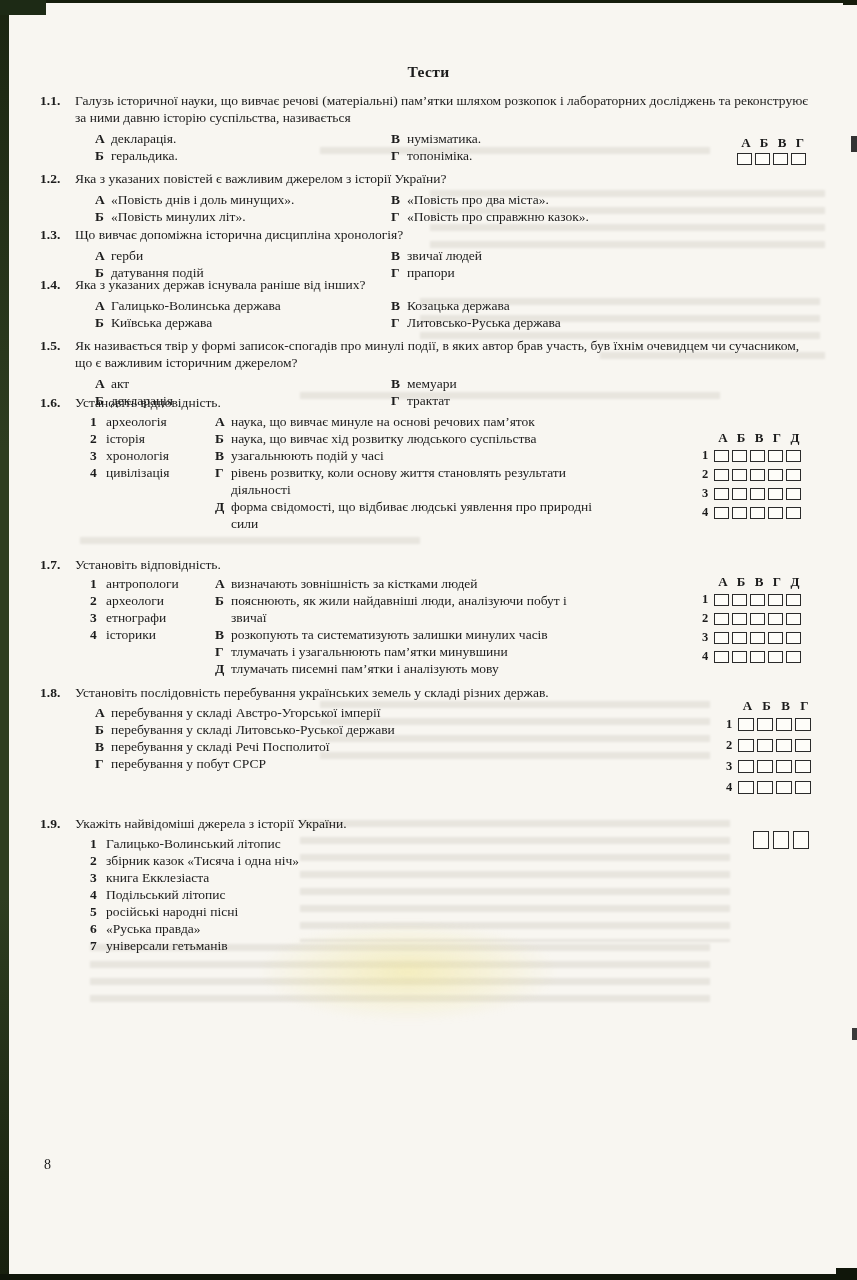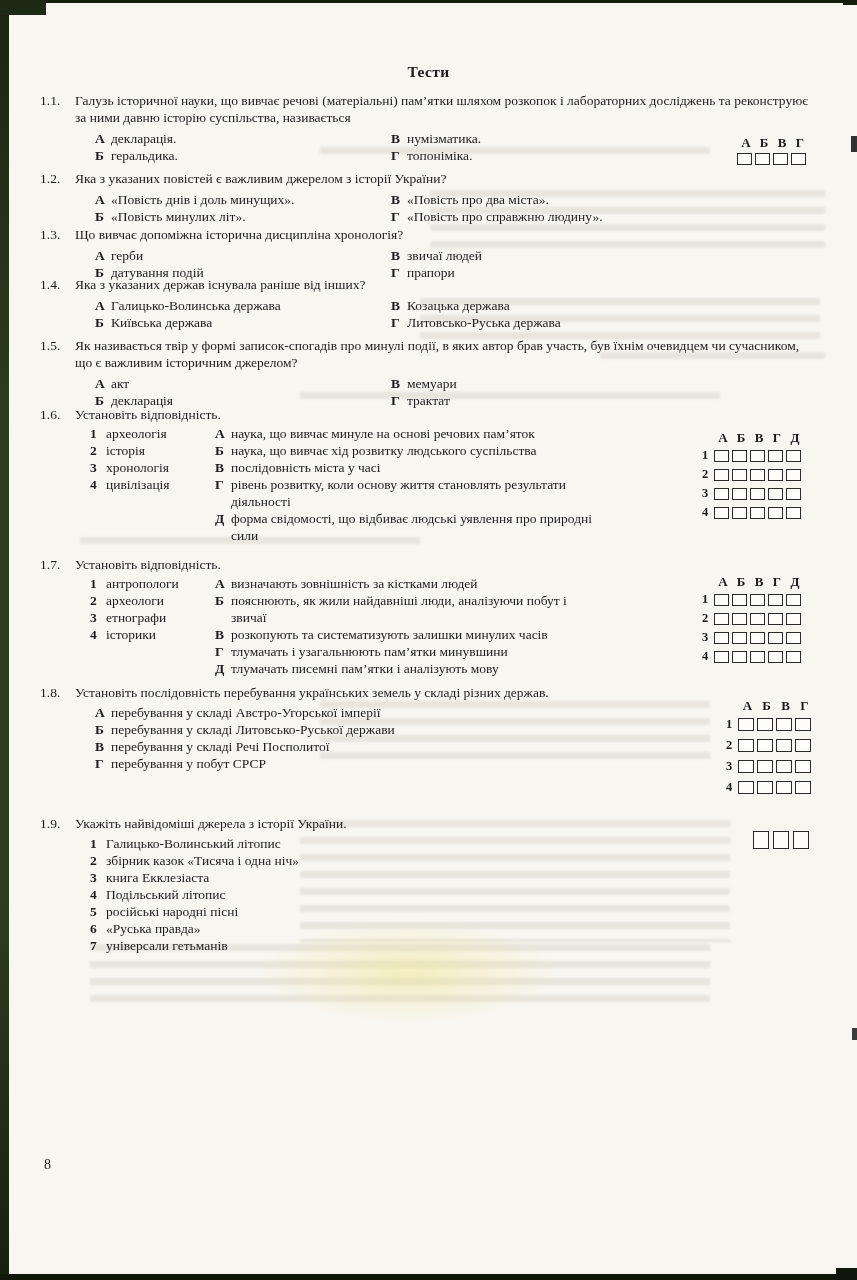--- a/index.html
+++ b/index.html
@@ -3,21 +3,21 @@
 <meta charset="utf-8">
 <style>
   html,body{margin:0;padding:0}
   body{width:857px;background:#efeee9}
   .scan{position:relative;width:857px;height:1280px;background:#f8f6f1;overflow:hidden;
         font-family:"Liberation Serif",serif;color:#1c1c1c;font-size:13.5px;line-height:17px}
   .title{position:absolute;top:63px;left:0;width:100%;text-align:center;
          font-size:15.5px;font-weight:bold;letter-spacing:.4px}
   .q{position:absolute;left:40px;width:792px}
   .qhead{display:flex}
-  .qnum{flex:none;width:35px;font-weight:normal}
+  .qnum{flex:none;width:35px;font-weight:bold}
   .qtext{width:738px}
   .opts2{display:grid;grid-template-columns:296px auto;margin-left:55px;margin-top:4px}
   .opt{display:flex;height:17px}
   .letter{flex:none;width:16px;font-weight:bold}
   .opt .txt{white-space:nowrap}
   .match{display:flex;margin-left:50px;margin-top:2px}
   .mleft{flex:none;width:125px}
   .mterm{display:flex;height:17px}
   .mnum{flex:none;width:16px;font-weight:bold}
   .mright{width:480px}
@@ -111,21 +111,21 @@
       <div class="opt">
           <span class="letter">В</span>
           <span class="txt">«Повість про два міста».</span>
         </div>
       <div class="opt">
           <span class="letter">Б</span>
           <span class="txt">«Повість минулих літ».</span>
         </div>
       <div class="opt">
           <span class="letter">Г</span>
-          <span class="txt">«Повість про справжню людину».</span>
+          <span class="txt">«Повість про справжню казок».</span>
         </div>
     </div>
   </section>
 
   <section class="q" style="top:226px">
     <div class="qhead">
       <span class="qnum">1.3.</span>
       <span class="qtext">Що вивчає допоміжна історична дисципліна хронологія?</span>
     </div>
     <div class="opts2">
@@ -191,21 +191,21 @@
           <span class="letter">Б</span>
           <span class="txt">декларація</span>
         </div>
       <div class="opt">
           <span class="letter">Г</span>
           <span class="txt">трактат</span>
         </div>
     </div>
   </section>
 
-  <section class="q" style="top:406px">
+  <section class="q" style="top:394px">
     <div class="qhead">
       <span class="qnum">1.6.</span>
       <span class="qtext">Установіть відповідність.</span>
     </div>
     <div class="match">
       <div class="mleft">
         <div class="mterm">
             <span class="mnum">1</span>
             <span>археологія</span>
           </div>
@@ -231,21 +231,21 @@
           </div>
         <div class="mitem">
             <span class="letter">Б</span>
             <div class="mlines">
               <div class="mline">наука, що вивчає хід розвитку людського суспільства</div>
             </div>
           </div>
         <div class="mitem">
             <span class="letter">В</span>
             <div class="mlines">
-              <div class="mline">послідовність міста у часі</div>
+              <div class="mline">узагальнюють подій у часі</div>
             </div>
           </div>
         <div class="mitem">
             <span class="letter">Г</span>
             <div class="mlines">
               <div class="mline">рівень розвитку, коли основу життя становлять результати</div>
               <div class="mline">діяльності</div>
             </div>
           </div>
         <div class="mitem">

